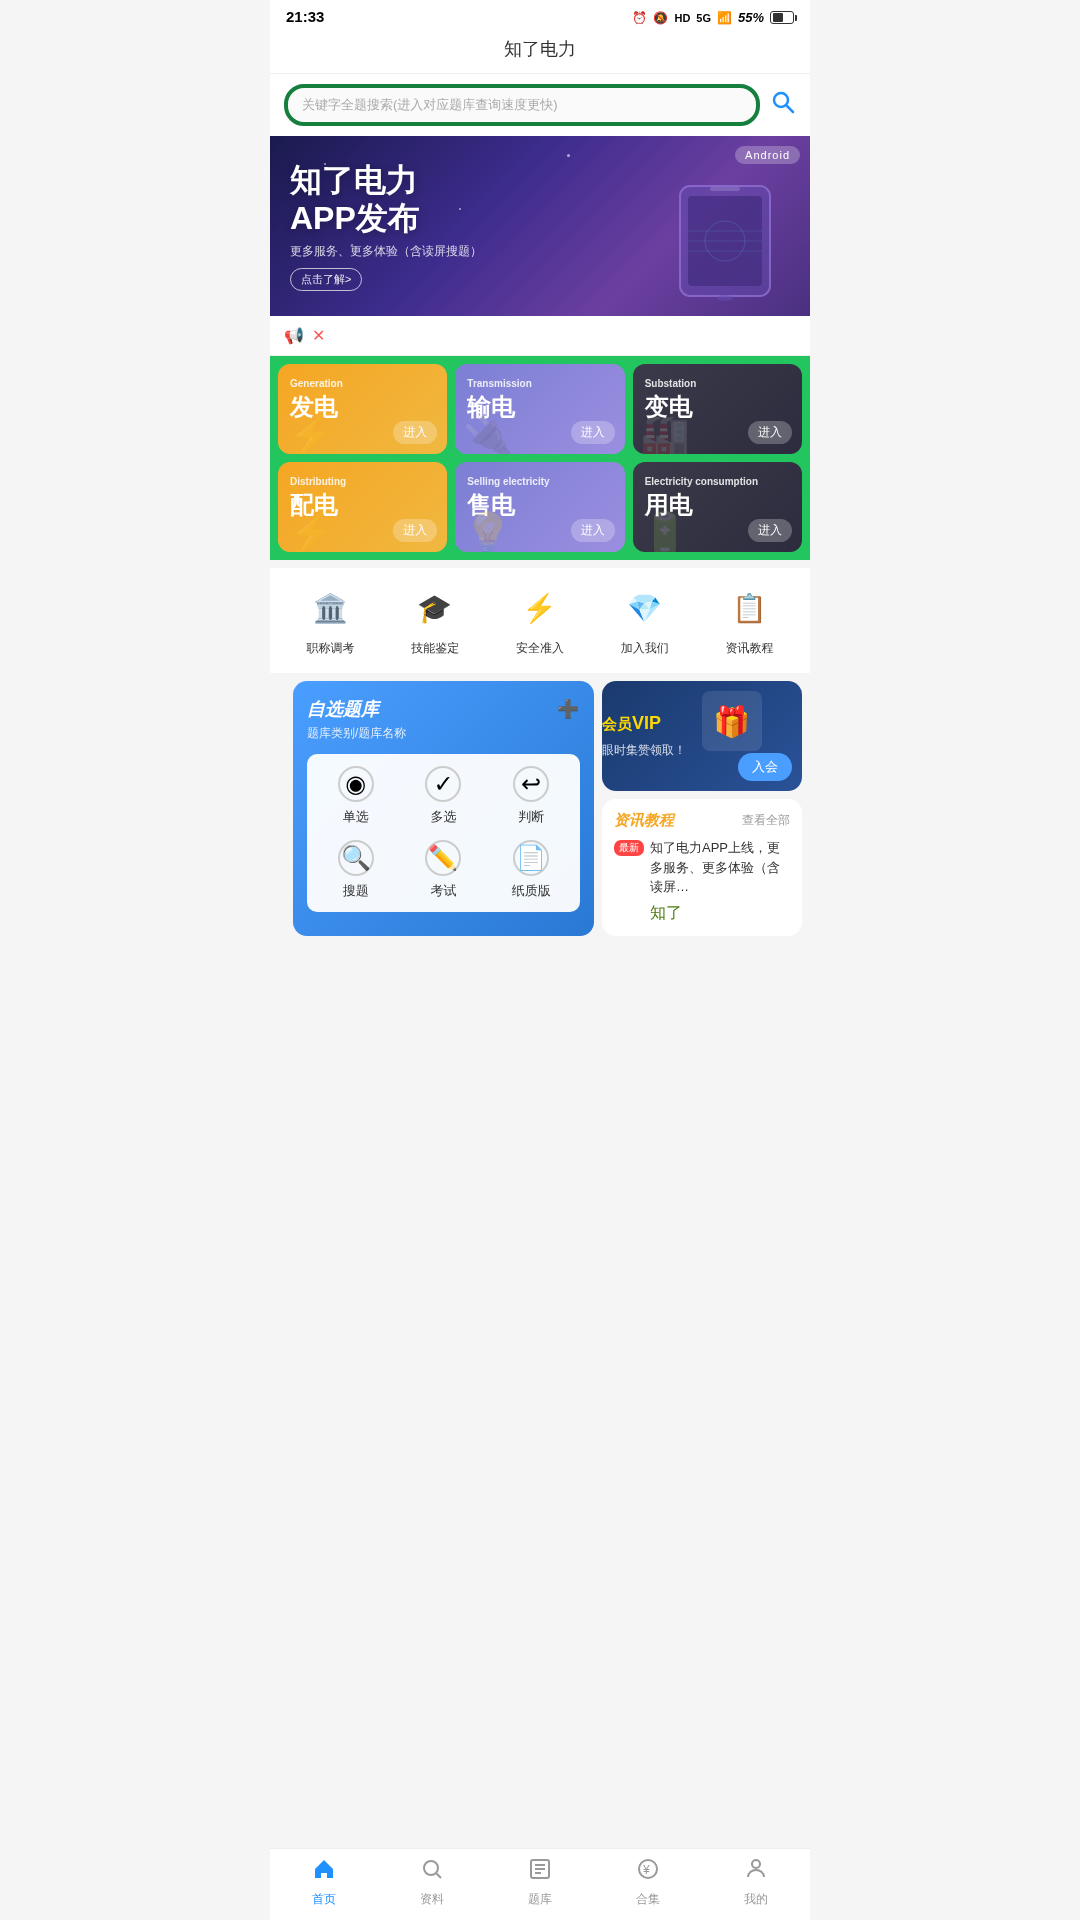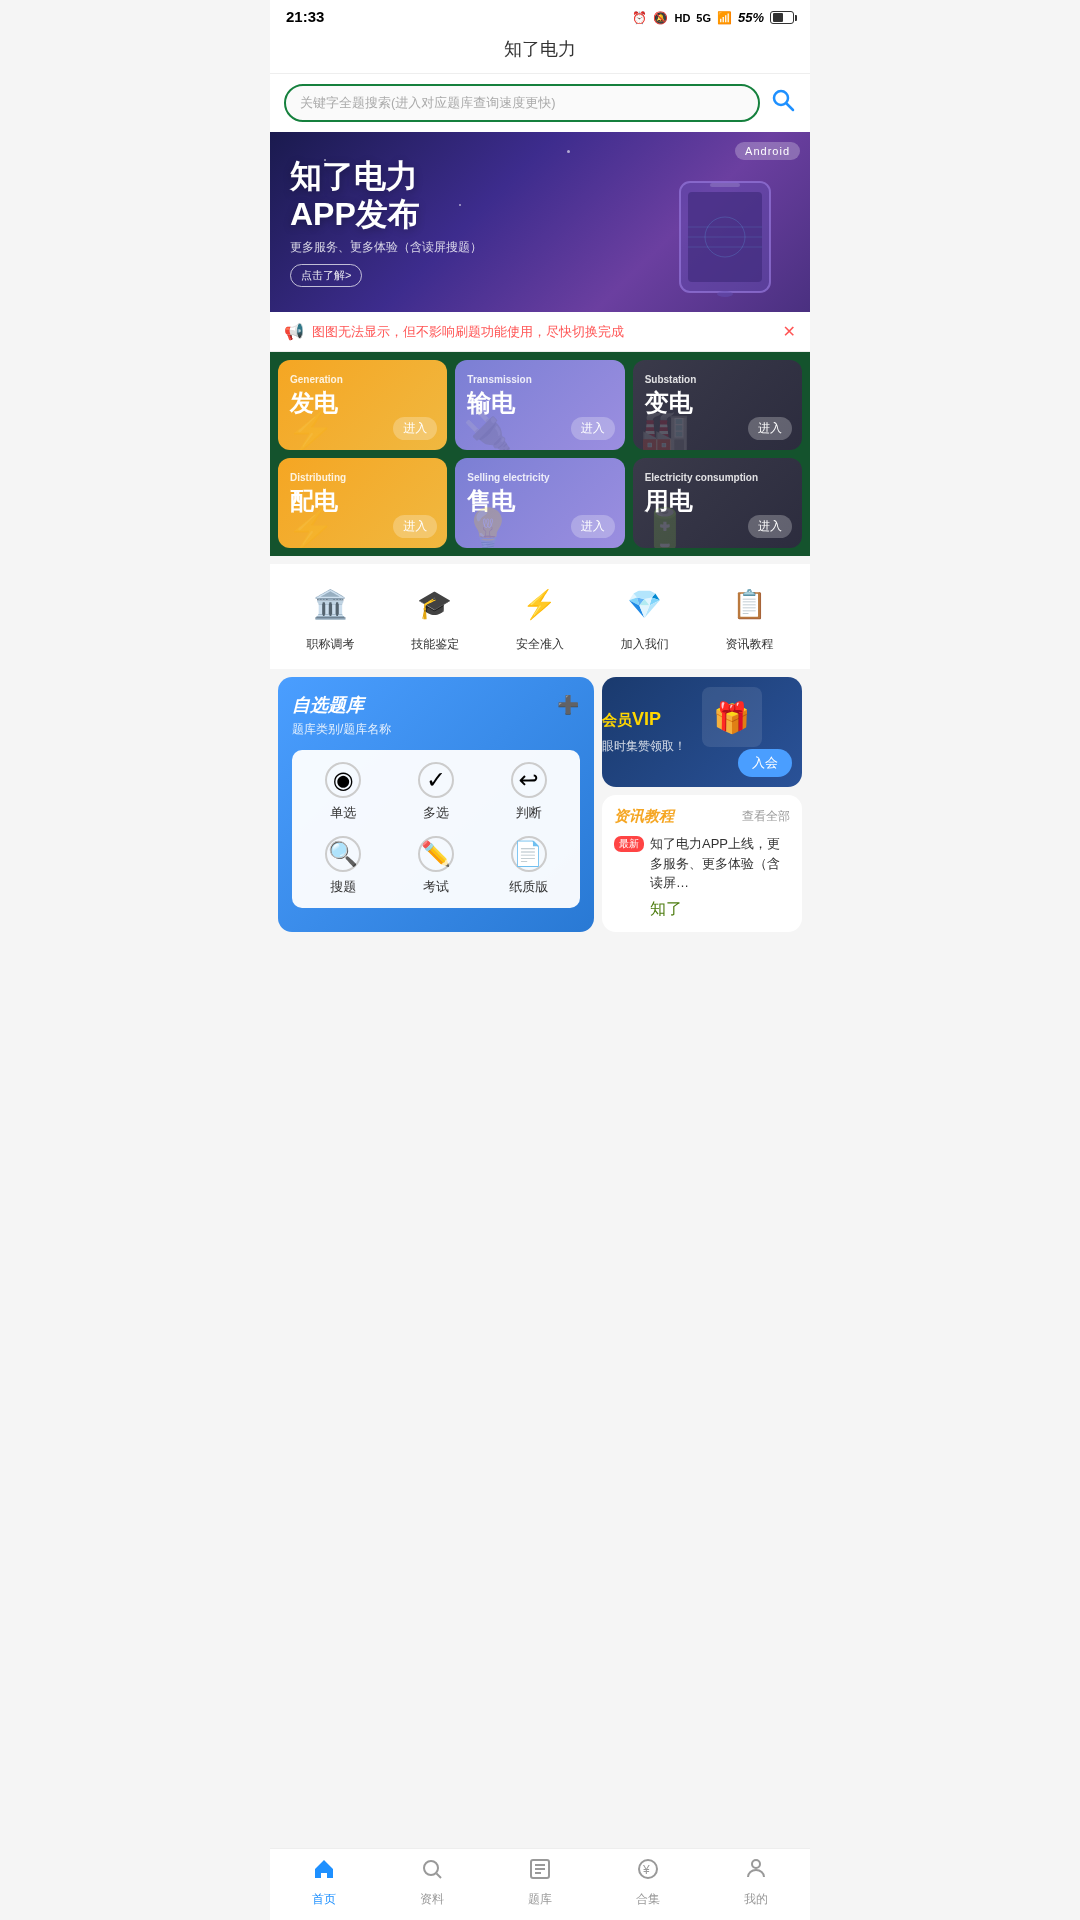--- a/index.html
+++ b/index.html
@@ -71,21 +71,21 @@
 
     
     .search-bar {
       background: #fff;
       padding: 10px 14px;
       display: flex;
       align-items: center;
     }
     .search-input-wrap {
       flex: 1;
-      border: 2px solid #15803d;
+      border: 4px solid #15803d;
       border-radius: 20px;
       padding: 8px 14px;
       display: flex;
       align-items: center;
       justify-content: space-between;
       background: #fafafa;
     }
     .search-placeholder {
       color: #aaa;
       font-size: 13px;
@@ -189,21 +189,21 @@
       font-size: 16px;
       cursor: pointer;
     }
 
     
     .category-grid {
       display: grid;
       grid-template-columns: 1fr 1fr 1fr;
       gap: 8px;
       padding: 8px;
-      background: #14532d;
+      background: #22c55e;
     }
     .cat-card {
       border-radius: 12px;
       padding: 14px 12px 10px;
       position: relative;
       overflow: hidden;
       min-height: 90px;
       cursor: pointer;
     }
     .cat-card.yellow { background: linear-gradient(135deg, #f5a623, #f0b840); }
@@ -277,20 +277,21 @@
       padding: 8px;
       background: #f5f5f5;
     }
 
     
     .custom-bank {
       background: linear-gradient(135deg, #4a9eff, #2979d4);
       border-radius: 14px;
       padding: 16px 14px;
       flex: 1;
+      margin-left: 15px;
     }
     .custom-bank-title {
       font-size: 18px;
       font-weight: 700;
       color: #fff;
       display: flex;
       align-items: center;
       justify-content: space-between;
     }
     .custom-bank-title-text {
@@ -543,21 +544,20 @@
         <line x1="28" y1="55" x2="102" y2="55" stroke="rgba(100,200,255,0.3)" stroke-width="0.5"></line>
         <line x1="28" y1="65" x2="102" y2="65" stroke="rgba(100,200,255,0.3)" stroke-width="0.5"></line>
         <line x1="28" y1="75" x2="102" y2="75" stroke="rgba(100,200,255,0.3)" stroke-width="0.5"></line>
         <circle cx="65" cy="65" r="20" fill="none" stroke="rgba(100,200,255,0.2)" stroke-width="1"></circle>
       </svg>
     </div>
   </div>
 
   <div class="notice-bar">
     <span class="notice-icon">📢</span>
-    <span class="notice-text">图<span>图无法显示，但不影响刷题功能使用，尽快切换完成</span></span>
     <span class="notice-close">✕</span>
   </div>
 
   <div class="category-grid">
   <div class="cat-card yellow">
     <div class="cat-english">Generation</div>
     <div class="cat-chinese">发电</div>
     <div class="cat-bg-icon">⚡</div>
     <button class="cat-enter-btn">进入</button>
   </div>

